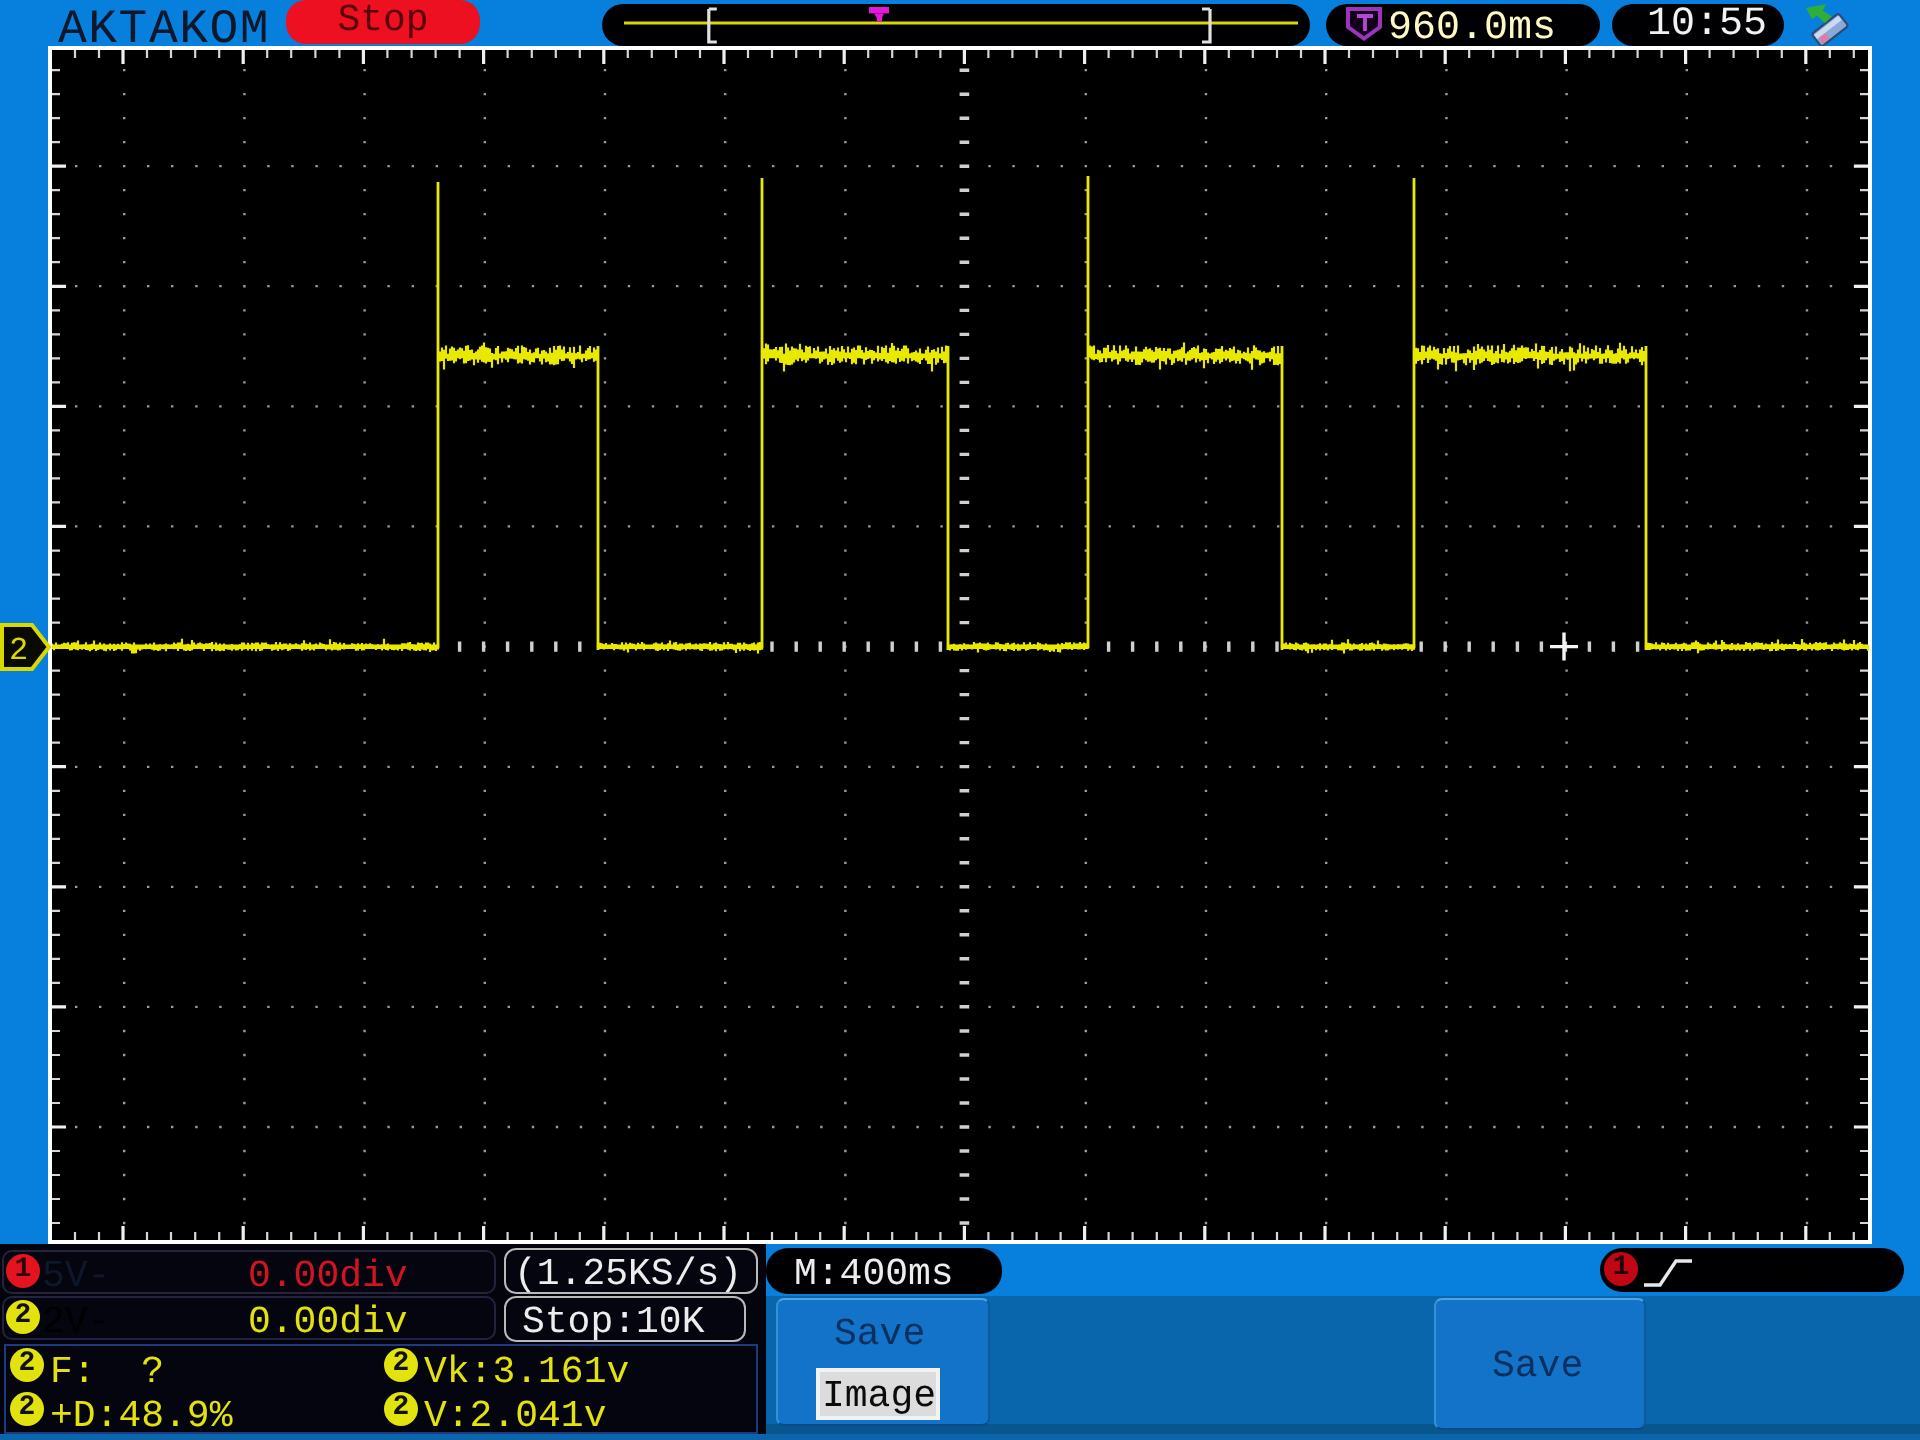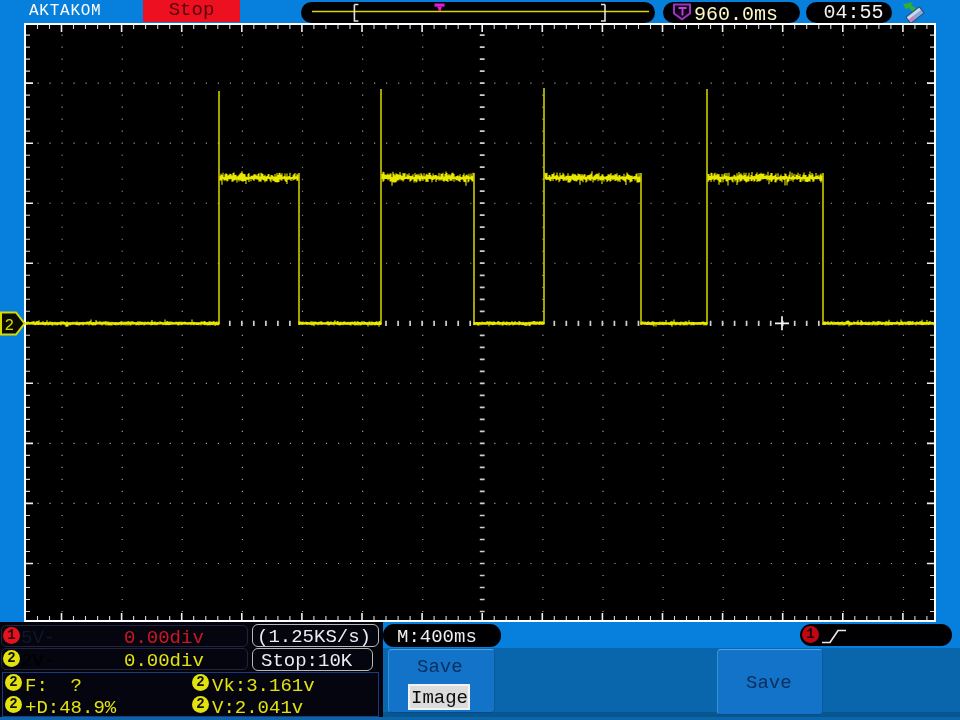--- a/index.html
+++ b/index.html
@@ -3,41 +3,41 @@
 * { margin:0; padding:0; box-sizing:border-box; }
 html,body { width:960px; height:720px; overflow:hidden; }
 body { background:#0680dc; font-family:"Liberation Mono", monospace; font-weight:normal; position:relative; }
 .abs { position:absolute; }
 .pill { position:absolute; background:#000003; border-radius:11px; color:#f2f2f2; }
 .badge { position:absolute; width:17px; height:17px; border-radius:50%; text-align:center;
          font-size:14px; line-height:17px; color:#111; font-weight:bold; }
 </style></head>
 <body>
 
-<div class="abs" style="left:29px; top:2px; font-size:16px; letter-spacing:0.75px; color:#ffffff;">AKTAKOM</div>
-<div class="abs" style="left:143px; top:0px; width:97px; height:22px; background:#ec1021; border-radius:0;
+<div class="abs" style="left:29px; top:2px; font-size:24px; letter-spacing:0.75px; color:#0f172a;">AKTAKOM</div>
+<div class="abs" style="left:143px; top:0px; width:97px; height:22px; background:#ec1021; border-radius:10px;
      text-align:center; font-size:19px; line-height:21px; color:#58040a;">Stop</div>
 
 <div class="pill" style="left:301px; top:2px; width:354px; height:21px;"></div>
 <svg class="abs" style="left:301px; top:2px;" width="354" height="21" viewBox="0 0 354 21">
   <line x1="11" y1="9.5" x2="348" y2="9.5" stroke="#d8d800" stroke-width="1.4"></line>
   <path d="M53.4 2.5h4M53.4 2.5v16.5h4" stroke="#e0e0e0" stroke-width="1.6" fill="none"></path>
   <path d="M304 2.5h-4M304 2.5v16.5h-4" stroke="#e0e0e0" stroke-width="1.6" fill="none"></path>
   <rect x="133.5" y="1.5" width="10" height="3.2" fill="#e318d8"></rect>
     <path d="M136 4.7h5l-1 2.2v2h-2.6v-2z" fill="#e318d8"></path>
 </svg>
 
 <div class="pill" style="left:663px; top:2px; width:137px; height:21px;"></div>
 <svg class="abs" style="left:672px; top:3px;" width="22" height="18" viewBox="0 0 22 18">
   <path d="M2 1.5h16v9l-8 5.8-8-5.8z" fill="#12001a" stroke="#9c34bc" stroke-width="2"></path>
   <path d="M6.5 5h8M10.5 5v7.5" stroke="#b845d5" stroke-width="1.9"></path>
 </svg>
 <div class="abs" style="left:694px; top:3px; font-size:20px; color:#fef9c3;font-family:Liberation Mono, monospace;">960.0ms</div>
 
-<div class="pill" style="left:806px; top:2px; width:86px; height:21px; text-align:center; text-indent:9px; font-size:20px; line-height:21px;">04:55</div>
+<div class="pill" style="left:806px; top:2px; width:86px; height:21px; text-align:center; text-indent:9px; font-size:20px; line-height:21px;">10:55</div>
 
 <svg class="abs" style="left:898px; top:1px;" width="32" height="22" viewBox="0 0 32 22">
   <g transform="rotate(-38 17 14)">
     <rect x="8.5" y="10" width="17" height="8" rx="1.2" fill="#8aa8d8" stroke="#2c4a74" stroke-width="1.1"></rect>
     <rect x="9.2" y="11" width="15.5" height="2.6" fill="#ccdaee"></rect>
     <rect x="10" y="13.8" width="4.2" height="3.4" fill="#e07aa8"></rect>
   </g>
   <path d="M5 3l10-2-1.6 3.2 4.6 3-3.6 3.4-3.8-3.8L8 8.6z" fill="#2fae3a"></path>
 </svg>
 

